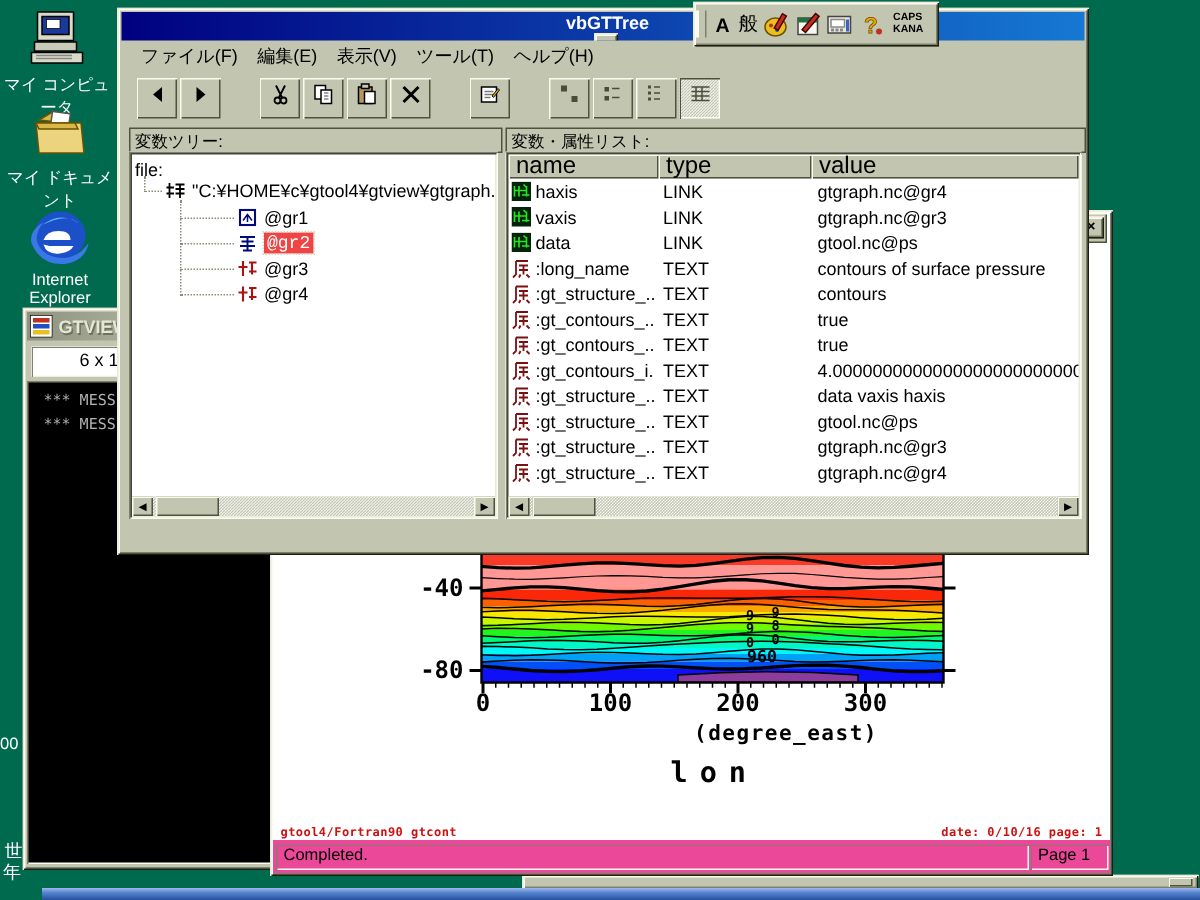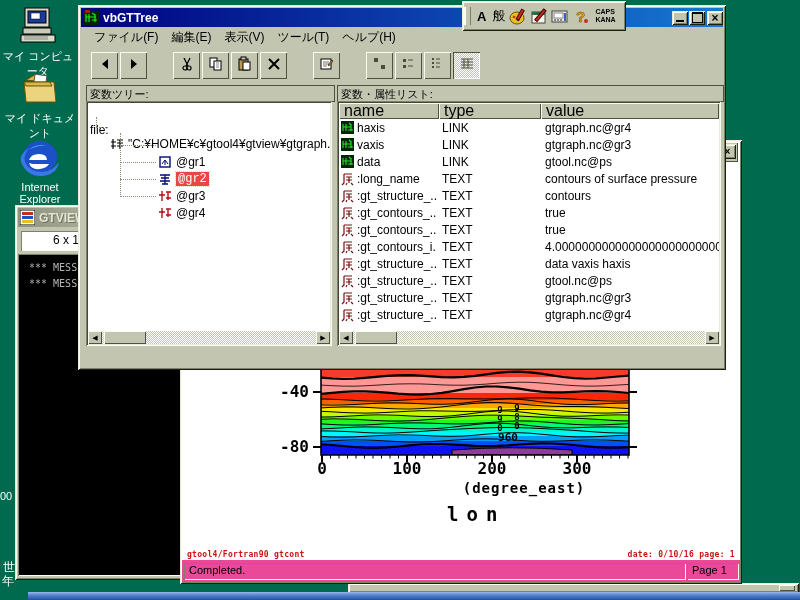--- a/index.html
+++ b/index.html
@@ -11,21 +11,21 @@
     box-shadow:inset 1px 1px 0 #e9ead9, inset -1px -1px 0 #1c1e12,
                inset 2px 2px 0 #fbfbef, inset -2px -2px 0 #7e816a;}
   .raised-thin{background:#c2c5b0;
     box-shadow:inset 1px 1px 0 #fbfbef, inset -1px -1px 0 #50523f;}
   .sunken{box-shadow:inset 1px 1px 0 #7e816a, inset -1px -1px 0 #fbfbef,
                inset 2px 2px 0 #44463a, inset -2px -2px 0 #e9ead9;}
   .sunken-thin{box-shadow:inset 1px 1px 0 #7e816a, inset -1px -1px 0 #fbfbef;}
   .window{position:absolute;}
   .titlebar{position:absolute;left:3px;right:3px;top:3px;height:19px;
     display:flex;align-items:center;padding-left:2px;overflow:hidden;}
-  .titlebar.active{background:linear-gradient(90deg,#000080,#1678d2);}
+  .titlebar.active{background:linear-gradient(90deg,#000080,#1678d2);flex-direction:column;}
   .titlebar.inactive{background:linear-gradient(90deg,#8f927e,#cdd0ba);}
   .title-text{color:#fff;font-weight:bold;font-size:12px;margin-left:4px;white-space:nowrap;}
   .title-text.inactive{color:#e4e6d6;text-shadow:1px 1px 0 #6e715d;}
   .tb-btn{width:16px;height:14px;margin-left:1px;display:flex;align-items:center;
     justify-content:center;font-size:10px;font-weight:bold;color:#000;flex:none;}
   .tb-spacer{flex:1;}
   
   .menubar{position:absolute;left:3px;right:3px;top:23px;height:19px;
     display:flex;align-items:center;font-size:12px;color:#000;}
   .menu-item{margin-left:13px;white-space:nowrap;}
@@ -45,21 +45,21 @@
   .hscroll{position:absolute;left:2px;right:2px;bottom:2px;height:13px;
     background-image:linear-gradient(45deg,#fff 25%,transparent 25%,transparent 75%,#fff 75%),
                      linear-gradient(45deg,#fff 25%,transparent 25%,transparent 75%,#fff 75%);
     background-size:2px 2px;background-position:0 0,1px 1px;background-color:#c2c5b0;
     display:flex;justify-content:space-between;}
   .scroll-arrow{width:14px;height:13px;font-size:7px;display:flex;align-items:center;
     justify-content:center;color:#000;flex:none;}
   .scroll-thumb{position:absolute;left:16px;top:0;width:42px;height:13px;}
   
   .tree{position:absolute;inset:2px 2px 15px 2px;font-size:12px;color:#000;overflow:hidden;}
-  .tree-row{position:absolute;height:16px;display:flex;align-items:center;white-space:nowrap;margin-top:17px;}
+  .tree-row{position:absolute;height:16px;display:flex;align-items:center;white-space:nowrap;}
   .dot-v{position:absolute;width:1px;border-left:1px dotted #8a8d78;}
   .dot-h{position:absolute;height:1px;border-top:1px dotted #8a8d78;}
   .tree-icon{width:14px;height:14px;margin-right:4px;flex:none;}
   .tree-label.selected{background:#ef4444;color:#fff;padding:0 2px;outline:1px dotted #d8d8c0;font-family:Liberation Mono, monospace;}
   
   .attr-header{position:absolute;left:2px;top:2px;right:2px;height:16px;display:flex;}
   .attr-hcell{height:16px;font-size:16px;padding:0 0 0 5px;color:#000;flex:none;
     display:flex;align-items:center;}
   .attr-rows{position:absolute;left:2px;top:18px;right:2px;bottom:15px;overflow:hidden;}
   .attr-row{height:17px;display:flex;align-items:center;font-size:12px;color:#000;}

